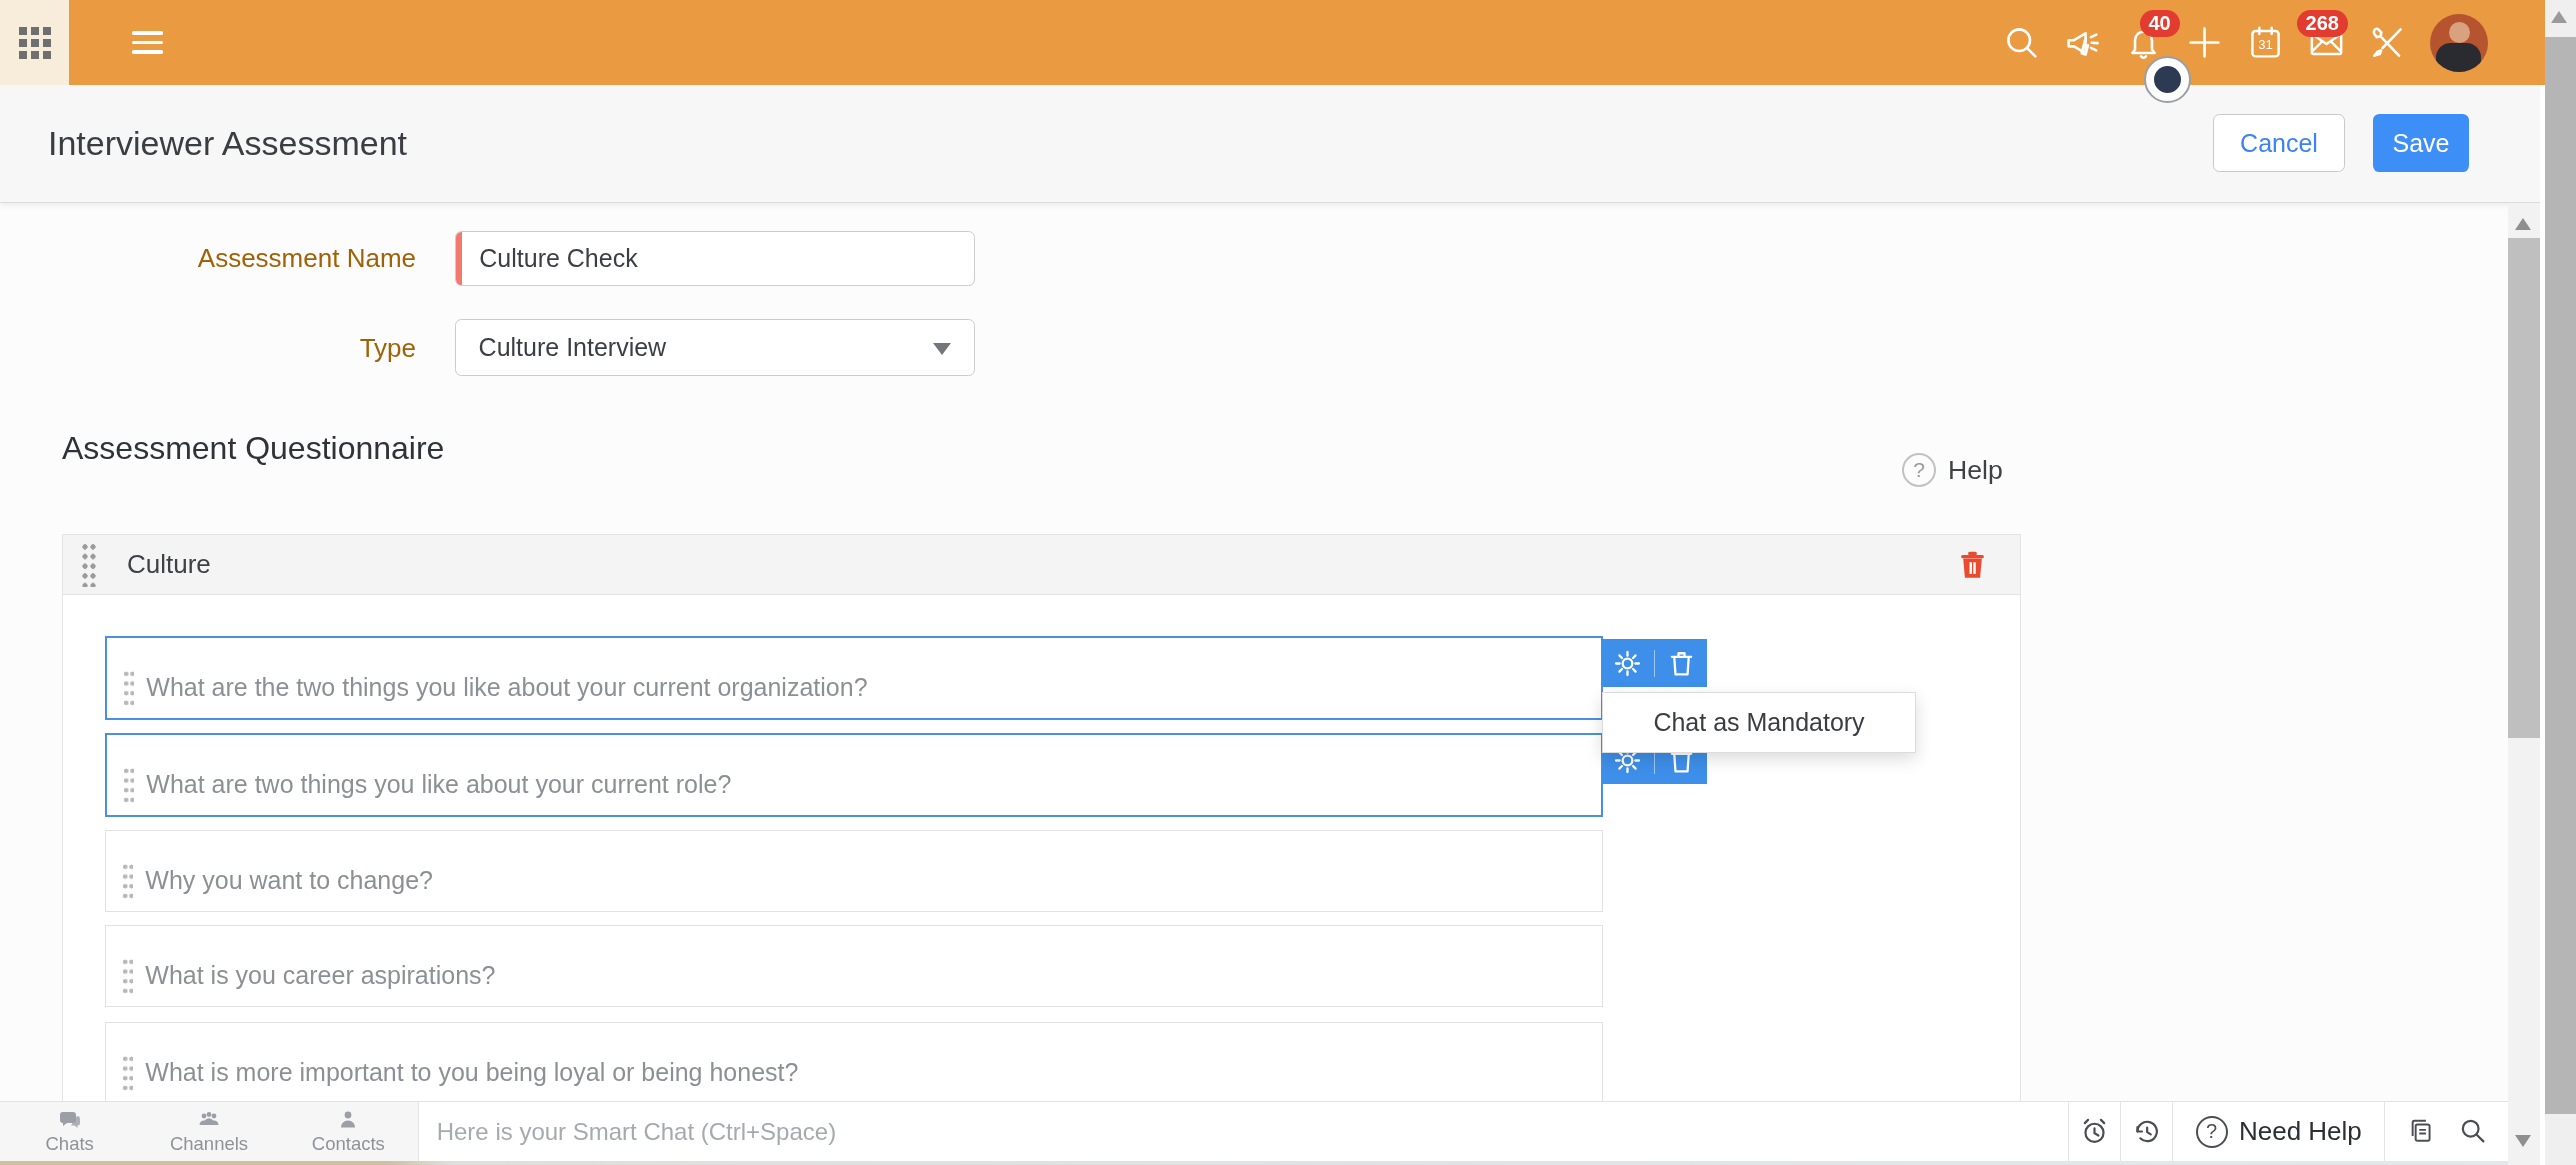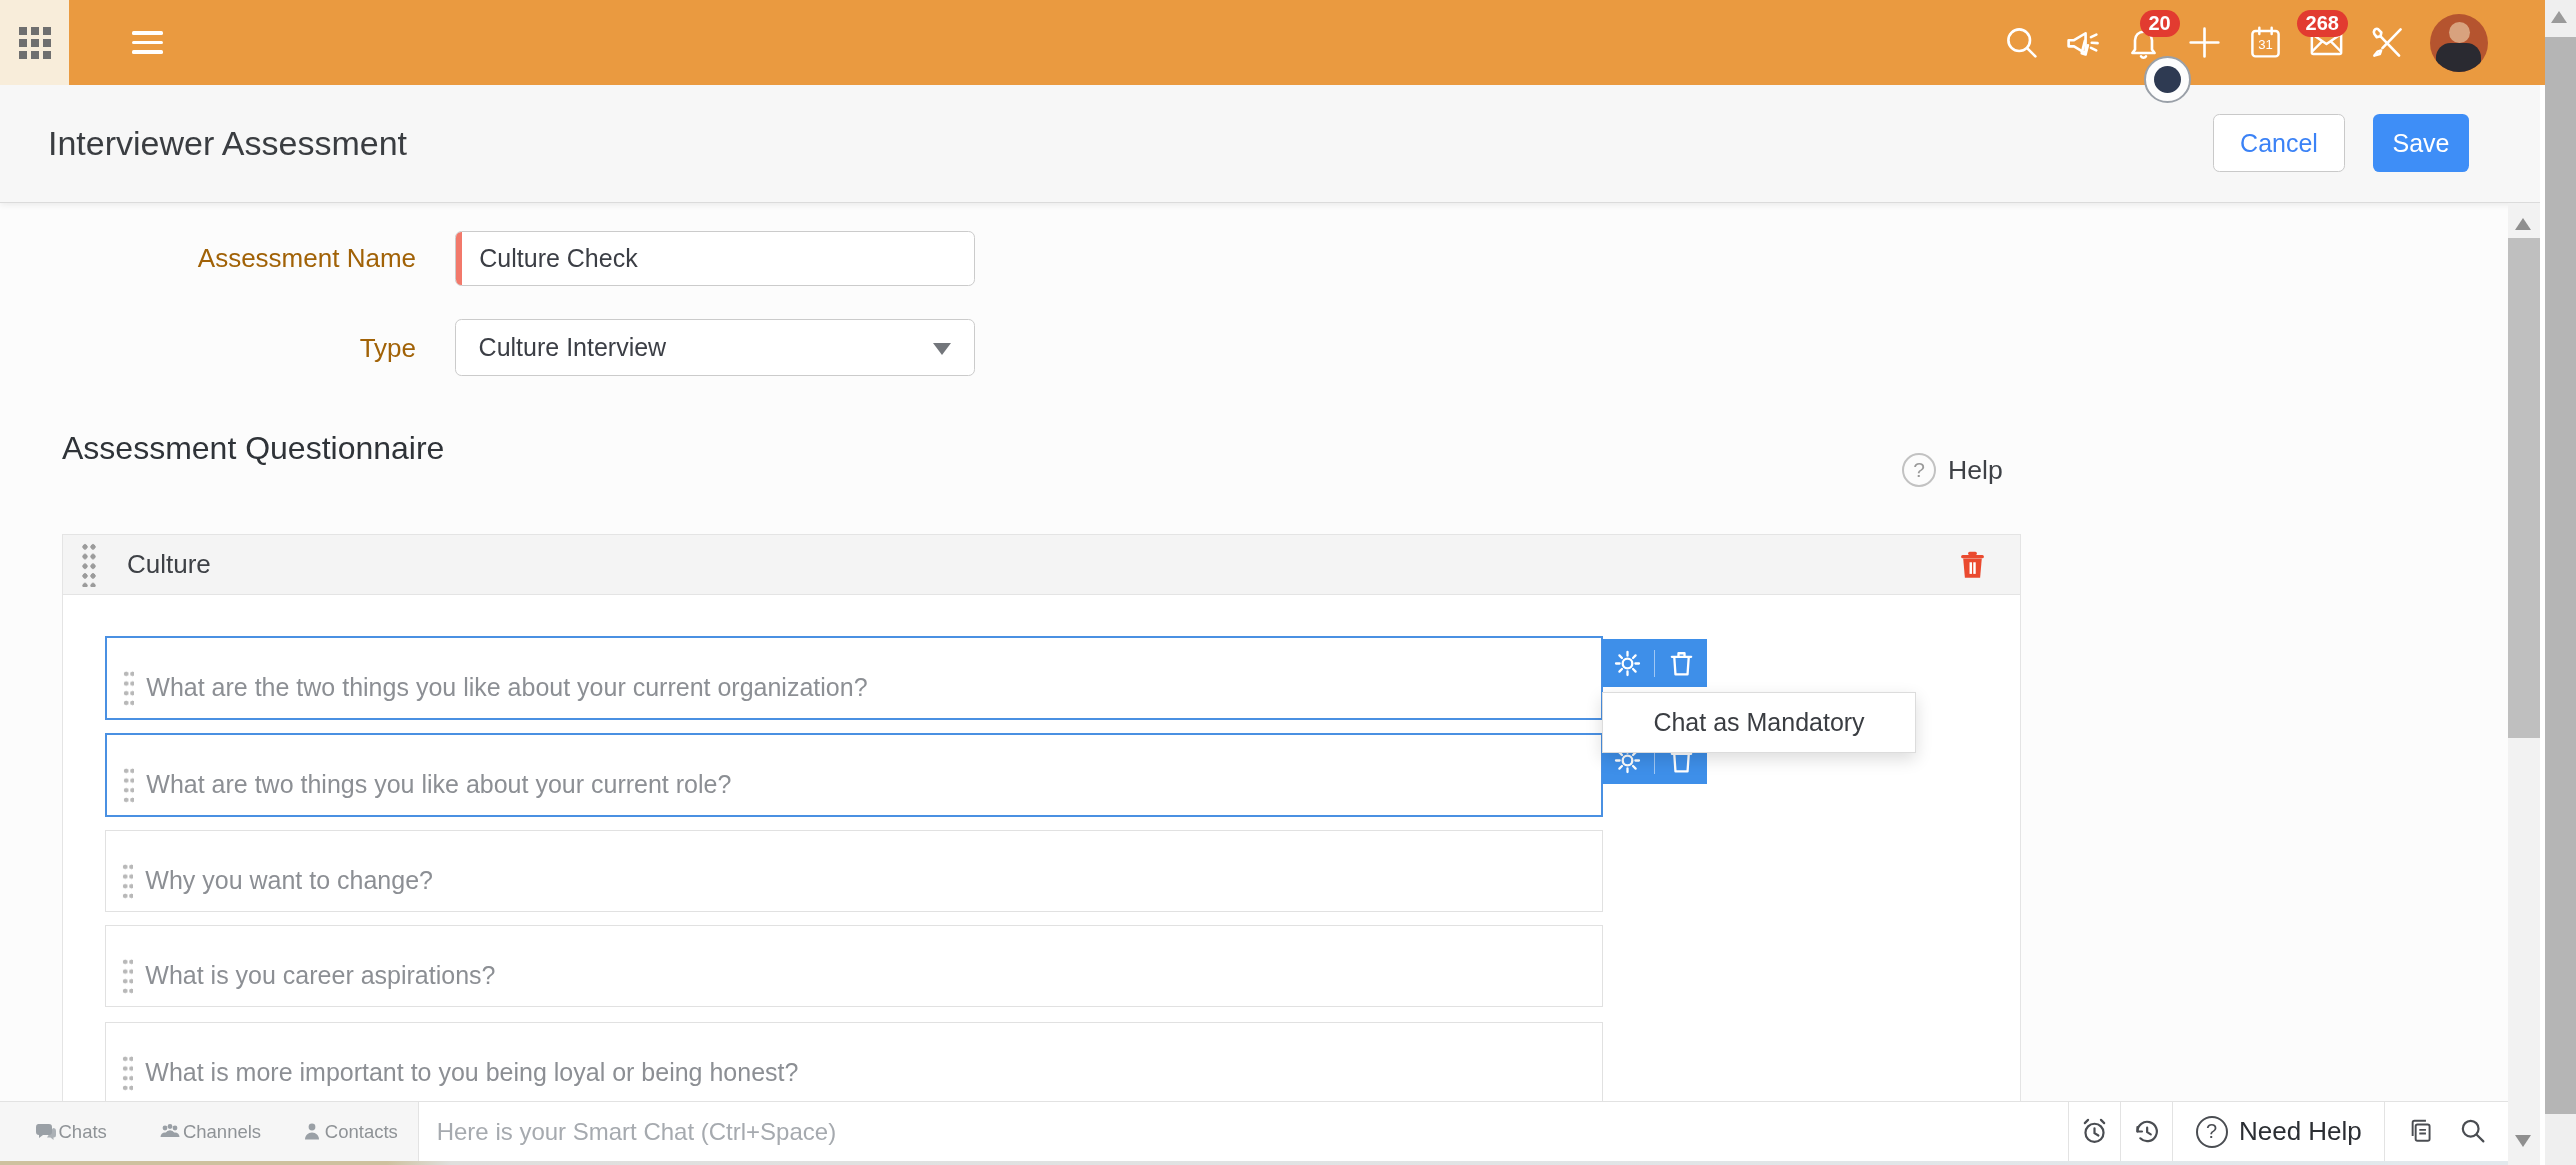--- a/index.html
+++ b/index.html
@@ -68,21 +68,21 @@
   .abar { position:absolute; left:1602px; width:105px; height:48px; background:#3E8FE9; display:flex; align-items:center; justify-content:space-evenly; z-index:5; }
   .abar .aicon { width:29px; height:29px; cursor:pointer; }
   .abar .adiv { width:1.6px; height:27px; background:rgba(255,255,255,0.5); }
   .abar-1 { top:639px; } .abar-2 { top:736px; }
 
   .mandatory-popup { position:absolute; left:1602px; top:692px; width:314px; height:61px; background:#FFFFFF; border:0.8px solid #DCDCDC; box-shadow:0 6.4px 16px rgba(0,0,0,0.14); display:flex; align-items:center; justify-content:center; font-size:25px; color:#3A3D42; z-index:12; cursor:pointer; }
 
   
   .chatbar { position:absolute; left:0; top:1101px; width:2508px; height:60px; background:#FFFFFF; border-top:1.6px solid #E2E2E2; display:flex; z-index:20; }
   .chat-tabs { width:419px; flex:0 0 419px; background:#F6F6F6; border-right:1.6px solid #E3E3E3; display:flex; }
-  .chat-tab { flex:1; display:flex; flex-direction:row; align-items:center; justify-content:center; cursor:pointer; }
+  .chat-tab { flex:1; display:flex; flex-direction:column; align-items:center; justify-content:center; cursor:pointer; }
   .chat-tab svg { width:26px; height:24px; }
   .chat-tab-label { font-size:18.5px; color:#8F9397; margin-top:0.8px; }
   .chat-input { flex:1; display:flex; align-items:center; padding-left:17.7px; font-size:24px; color:#A6AAAF; cursor:text; }
   .chat-right { display:flex; align-items:stretch; }
   .cr-cell { display:flex; align-items:center; justify-content:center; border-left:1.6px solid #E3E3E3; cursor:pointer; }
   .cr-alarm, .cr-history { width:52px; }
   .cr-cell svg { width:31px; height:31px; }
   .cr-help { padding:0 22.6px; border-right:1.6px solid #E3E3E3; }
   .nh-circle { width:32px; height:32px; border-radius:50%; border:2.4px solid #4A4D52; color:#4A4D52; font-size:20px; display:flex; align-items:center; justify-content:center; }
   .nh-text { font-size:26px; color:#2B2E33; margin-left:11.3px; white-space:nowrap; }
@@ -136,21 +136,21 @@
             <path d="M3 10.5v4h3.5l7.5 4.5V6l-7.5 4.5H3z"></path>
             <path d="M13.5 11l-2 8 2.5.8 1.5-6"></path>
             <path d="M17.5 8.5l3.5-1.6M18 12.2l3.8.2M17.5 15.5l3.4 1.6"></path>
           </svg>
       </div>
       <div class="nico">
         <svg viewBox="0 0 24 24" fill="none" stroke="#fff" stroke-width="1.7" stroke-linejoin="round" stroke-linecap="round">
             <path d="M6.5 16.5v-6a5.5 5.5 0 0 1 11 0v6l1.7 2.3H4.8l1.7-2.3z"></path>
             <path d="M10.4 21a1.9 1.9 0 0 0 3.2 0"></path>
           </svg>
-        <span class="badge">20</span>
+        <span class="badge">40</span>
       </div>
       <div class="nico">
         <svg viewBox="0 0 24 24" fill="none" stroke="#fff" stroke-width="1.7" stroke-linecap="round">
             <path d="M12 3v18M3 12h18"></path>
           </svg>
       </div>
       <div class="nico">
         <svg viewBox="0 0 24 24">
             <rect x="3.5" y="4.5" width="17" height="16.5" rx="2" fill="none" stroke="#fff" stroke-width="1.6"></rect>
             <path d="M8 2.5v4M16 2.5v4" stroke="#fff" stroke-width="1.6" stroke-linecap="round"></path>

